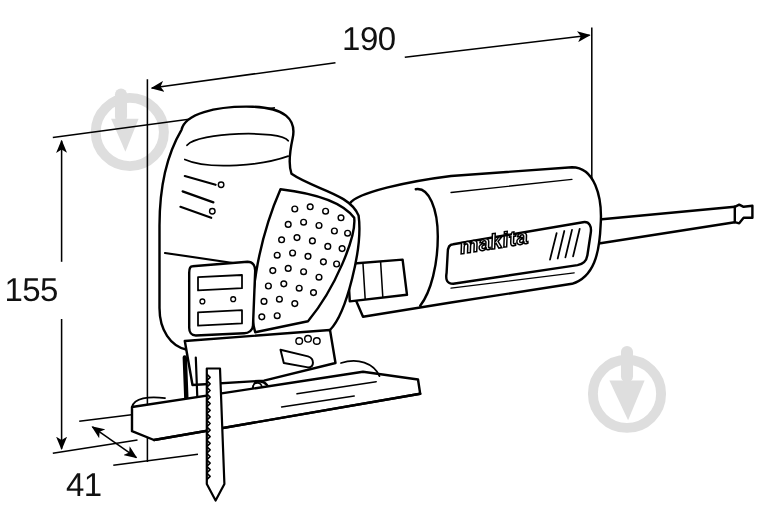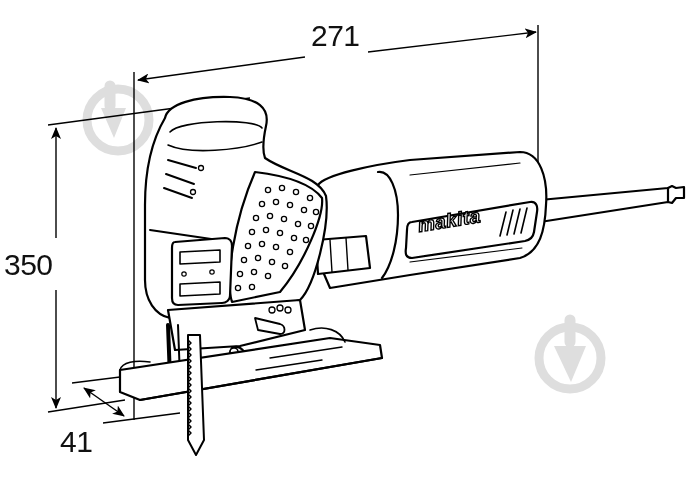--- a/index.html
+++ b/index.html
@@ -149,15 +149,15 @@
       <path d="M310,330 C325,325 340,330 345,342" fill="none" stroke-width="1.6"></path>
 
       <path d="M188,335 L200,335 L204,440 L196,455 L188,440 Z" stroke-width="2"></path>
       <path d="M188,340 L191,343 L188,346 L191,349 L188,352 L191,355 L188,358 L191,361 L188,364 L191,367 L188,370 L191,373 L188,376 L191,379 L188,382 L191,385 L188,388 L191,391 L188,394 L191,397 L188,400 L191,403 L188,406 L191,409 L188,412 L191,415 L188,418 L191,421 L188,424 L191,427 L188,430 L191,433 L188,436" fill="none" stroke-width="1.5"></path>
     </g>
   </svg>
 </div>
 
 <div class="brand">makita</div>
 
-<div class="dim-label" id="dim-width">271</div>
-<div class="dim-label" id="dim-height">350</div>
+<div class="dim-label" id="dim-width">190</div>
+<div class="dim-label" id="dim-height">155</div>
 <div class="dim-label" id="dim-depth">41</div>
 
 </body></html>

